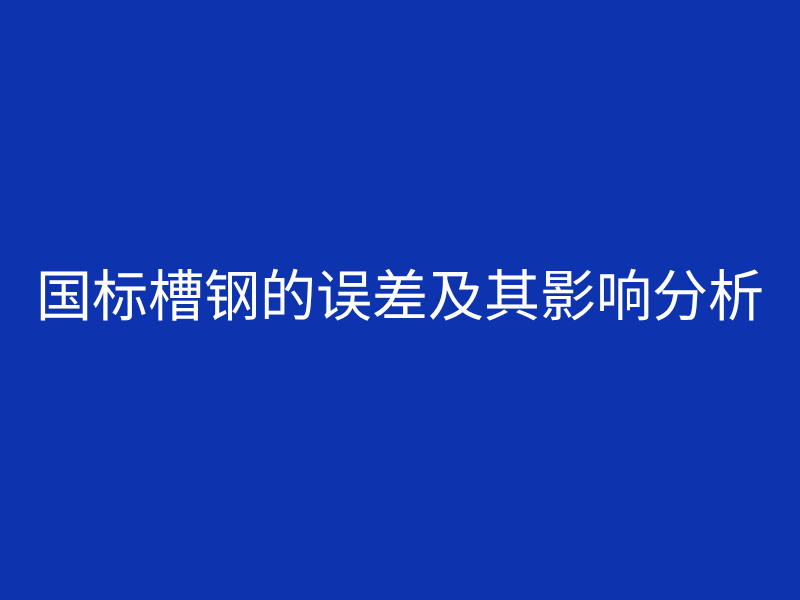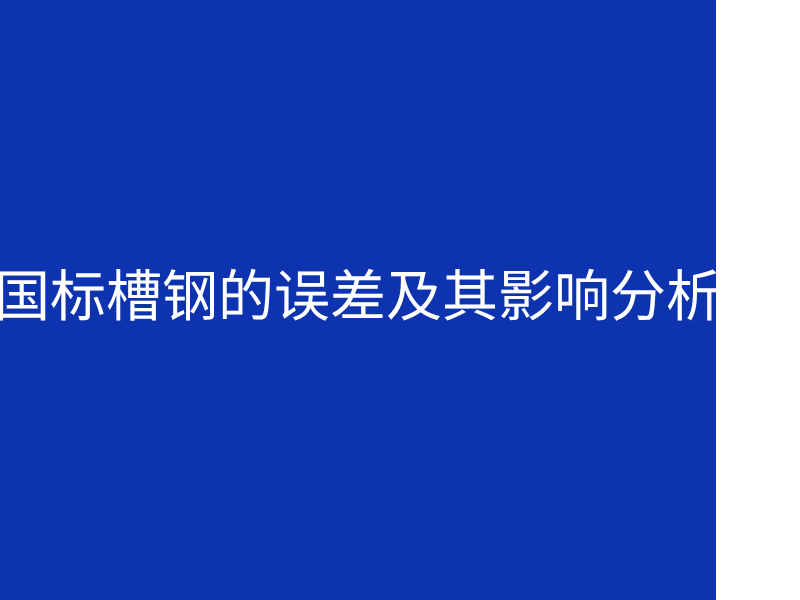--- a/index.html
+++ b/index.html
@@ -12,21 +12,21 @@
     width: 800px;
     height: 600px;
     overflow: hidden;
     font-family: "Liberation Sans", "DejaVu Sans", sans-serif;
   }
 
   
   .slide {
     position: relative;
     box-sizing: border-box;
-    width: 716px;
+    width: 800px;
     height: 600px;
     display: flex;
     align-items: center;
     justify-content: center;
     background-color: #0d33ae; 
     -webkit-font-smoothing: antialiased;
   }
 
   
   .headline-wrap {

